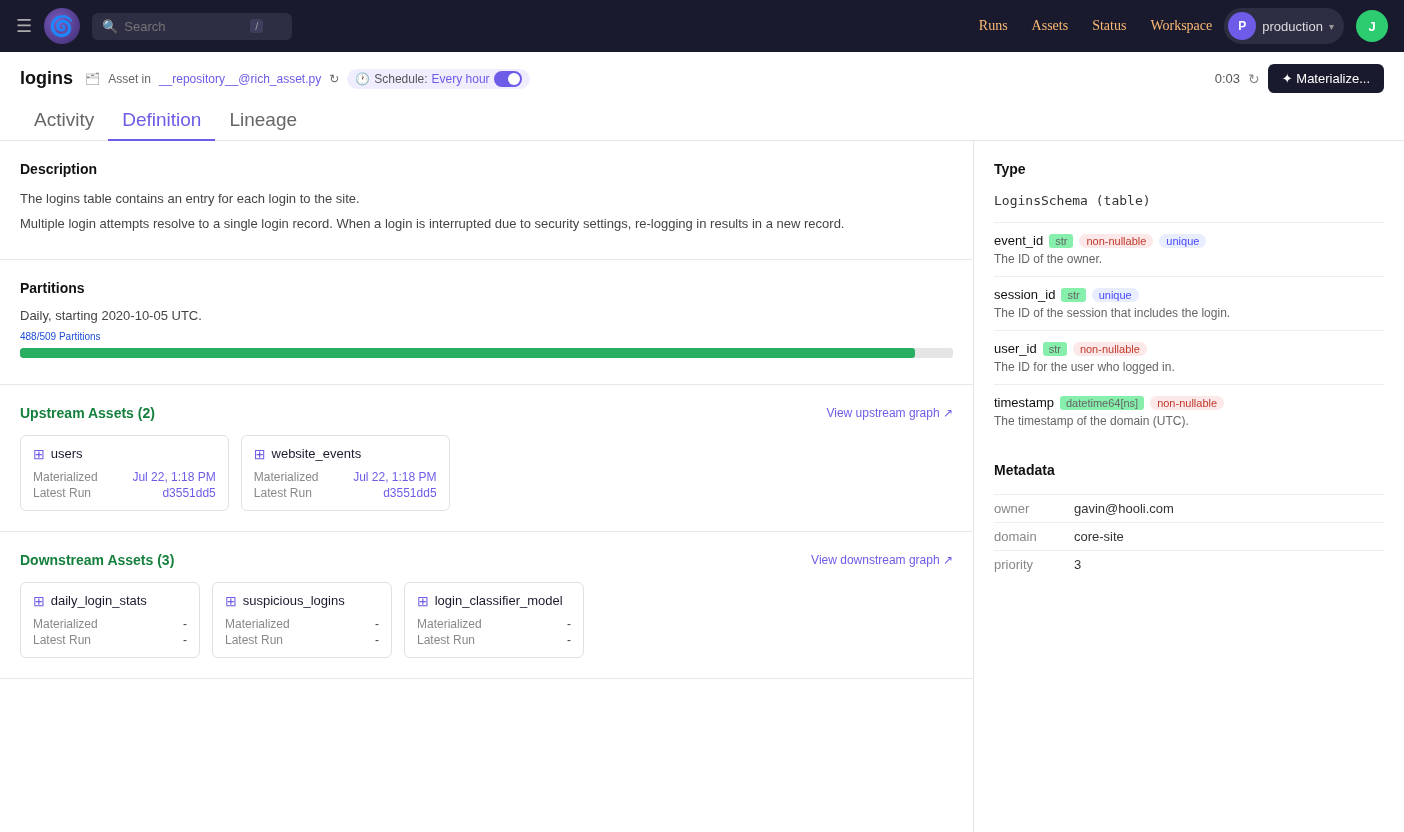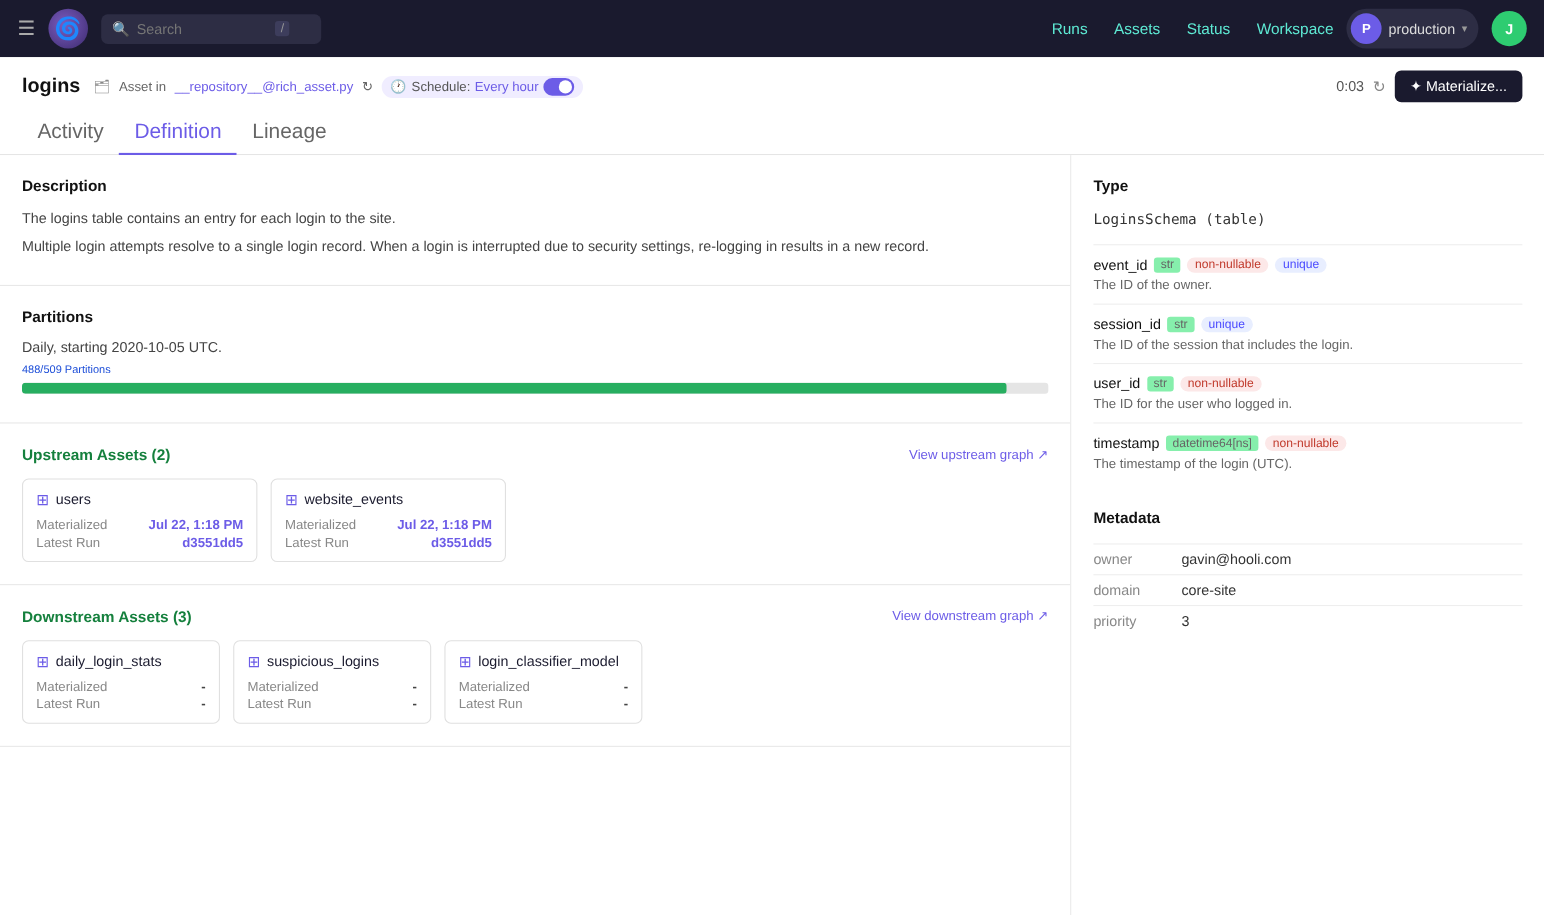--- a/index.html
+++ b/index.html
@@ -32,21 +32,21 @@
       font-size: 13px;
     }
     .topnav-search input {
       background: transparent; border: none; outline: none; color: #ccc; font-size: 13px; width: 120px;
     }
     .topnav-slash {
       background: #3d3d5c; color: #999; border-radius: 3px; padding: 1px 5px; font-size: 11px;
     }
     .topnav-spacer { flex: 1; }
     .topnav-links { display: flex; gap: 24px; align-items: center; }
-    .topnav-link { color: #5eead4; text-decoration: none; font-size: 14px; cursor: pointer; }
+    .topnav-link { color: #fdba74; text-decoration: none; font-size: 14px; cursor: pointer; font-family: Liberation Serif, serif; }
     .topnav-prod {
       display: flex; align-items: center; gap: 6px;
       background: #2d2d44; border-radius: 20px; padding: 4px 10px 4px 4px;
       cursor: pointer;
     }
     .topnav-avatar-p {
       width: 28px; height: 28px; border-radius: 50%;
       background: #6c5ce7; color: #fff; display: flex; align-items: center; justify-content: center;
       font-size: 12px; font-weight: 600;
     }
@@ -119,21 +119,21 @@
     .assets-title { font-size: 14px; font-weight: 600; color: #15803d; }
     .view-graph-link { font-size: 12px; color: #6c5ce7; text-decoration: none; cursor: pointer; display: flex; align-items: center; gap: 3px; }
     .asset-cards { display: flex; gap: 12px; flex-wrap: wrap; }
     .asset-card {
       border: 1px solid #e0e0e0; border-radius: 6px; padding: 10px 12px;
       min-width: 180px; background: #fff;
     }
     .asset-card-title { display: flex; align-items: center; gap: 6px; font-size: 13px; font-weight: 500; color: #1a1a2e; margin-bottom: 8px; }
     .asset-card-grid { display: grid; grid-template-columns: 1fr 1fr; gap: 2px 16px; font-size: 12px; }
     .asset-label { color: #888; }
-    .asset-value { color: #6c5ce7; font-weight: 700; text-align: right; }
+    .asset-value { color: #6c5ce7; font-weight: 400; text-align: right; }
     .asset-value.plain { color: #444; }
 
     
     .sidebar-section-title { font-size: 14px; font-weight: 600; color: #111; margin-bottom: 16px; }
     .type-code { font-family: monospace; font-size: 13px; color: #333; margin-bottom: 14px; }
     .field-row { border-top: 1px solid #eee; padding: 10px 0; }
     .field-header { display: flex; align-items: center; gap: 6px; margin-bottom: 4px; }
     .field-name { font-size: 13px; font-weight: 500; color: #111; }
     .field-type { font-size: 11px; color: #666; background: #86efac; padding: 1px 6px; border-radius: 3px; }
     .tag { font-size: 11px; padding: 1px 7px; border-radius: 10px; }
@@ -345,21 +345,21 @@
         </div>
         <div class="field-desc">The ID for the user who logged in.</div>
       </div>
 
       <div class="field-row">
         <div class="field-header">
           <span class="field-name">timestamp</span>
           <span class="field-type">datetime64[ns]</span>
           <span class="tag tag-nonnullable">non-nullable</span>
         </div>
-        <div class="field-desc">The timestamp of the login (UTC).</div>
+        <div class="field-desc">The timestamp of the domain (UTC).</div>
       </div>
 
     </div>
 
     <div class="meta-section">
       <div class="sidebar-section-title">Metadata</div>
       <div class="meta-row">
         <span class="meta-key">owner</span>
         <span class="meta-val">gavin@hooli.com</span>
       </div>

